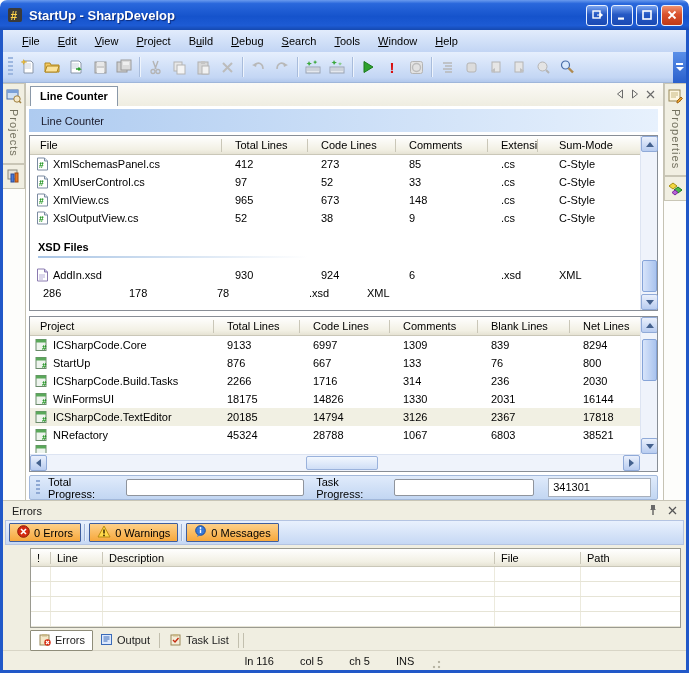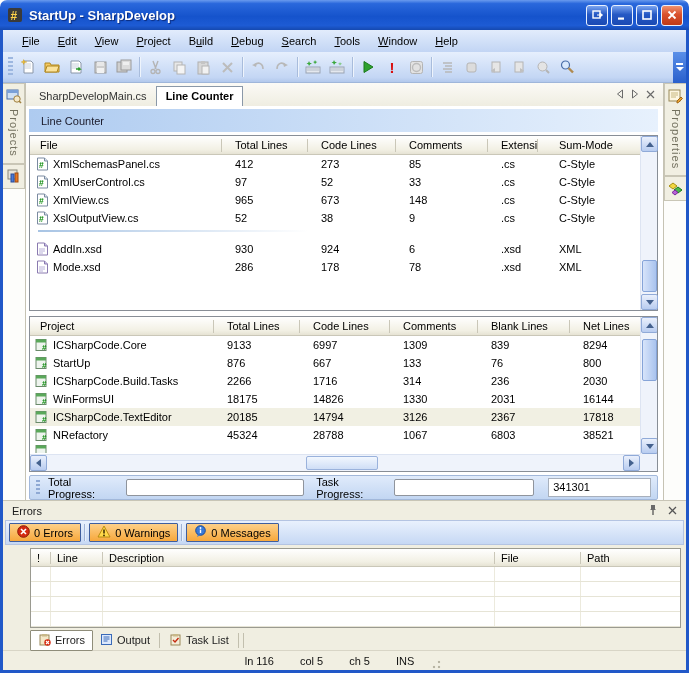--- a/index.html
+++ b/index.html
@@ -360,21 +360,20 @@
                 <rect x="2" y="2" width="9" height="9" fill="#e8e4da" stroke="#8a8878"></rect>
                 <rect x="9" y="5" width="3" height="9" fill="#e87820" stroke="#a04810"></rect>
                 <rect x="5" y="6" width="3" height="8" fill="#4a7ad8" stroke="#2a4a98"></rect>
               </svg>
           </span>
         </div>
       </div>
 
       <div class="center">
         <div class="tabstrip">
-          <span class="dtab">SharpDevelopMain.cs</span>
           <span class="dtab active">Line Counter</span>
           <span class="tabnav">
             <span><svg width="8" height="10" viewBox="0 0 8 10">
                   <path d="M6.5 1L1.5 5l5 4z" fill="none" stroke="#6a6a6a"></path>
                 </svg></span>
             <span><svg width="8" height="10" viewBox="0 0 8 10">
                   <path d="M1.5 1l5 4-5 4z" fill="none" stroke="#6a6a6a"></path>
                 </svg></span>
             <span><svg width="9" height="9" viewBox="0 0 9 9">
                   <path d="M1 1l7 7M8 1L1 8" stroke="#6a6a6a" stroke-width="1.2"></path>
@@ -461,20 +460,21 @@
                       </span>
                       <span>XslOutputView.cs</span>
                     </span>
                   <span class="c c2">52</span>
                   <span class="c c3">38</span>
                   <span class="c c4">9</span>
                   <span class="c c5">.cs</span>
                   <span class="c c6">C-Style</span>
                 </div>
                 </div>
+              <div class="section-head">XSD Files</div>
               <div class="section-rule"></div>
               <div>
 
               <div class="trow">
                   <span class="c c1">
                       <span class="ic">
                         <svg width="13" height="14" viewBox="0 0 13 14">
                           <path d="M1.5 1h7l3 3v9h-10z" fill="#fff" stroke="#8a7ab0"></path>
                           <path d="M8.5 1v3h3" fill="#c8c0e8" stroke="#8a7ab0"></path>
                           <path d="M3 7h6M3 9h6M3 11h4" stroke="#b8b0d8"></path>
@@ -482,30 +482,20 @@
                       </span>
                       <span>AddIn.xsd</span>
                     </span>
                   <span class="c c2">930</span>
                   <span class="c c3">924</span>
                   <span class="c c4">6</span>
                   <span class="c c5">.xsd</span>
                   <span class="c c6">XML</span>
                 </div>
                   <div class="trow">
-                  <span class="c c1">
-                      <span class="ic">
-                        <svg width="13" height="14" viewBox="0 0 13 14">
-                          <path d="M1.5 1h7l3 3v9h-10z" fill="#fff" stroke="#8a7ab0"></path>
-                          <path d="M8.5 1v3h3" fill="#c8c0e8" stroke="#8a7ab0"></path>
-                          <path d="M3 7h6M3 9h6M3 11h4" stroke="#b8b0d8"></path>
-                        </svg>
-                      </span>
-                      <span>Mode.xsd</span>
-                    </span>
                   <span class="c c2">286</span>
                   <span class="c c3">178</span>
                   <span class="c c4">78</span>
                   <span class="c c5">.xsd</span>
                   <span class="c c6">XML</span>
                 </div>
                 </div>
             </div>
             <div class="vscroll">
               <span class="sbtn">

